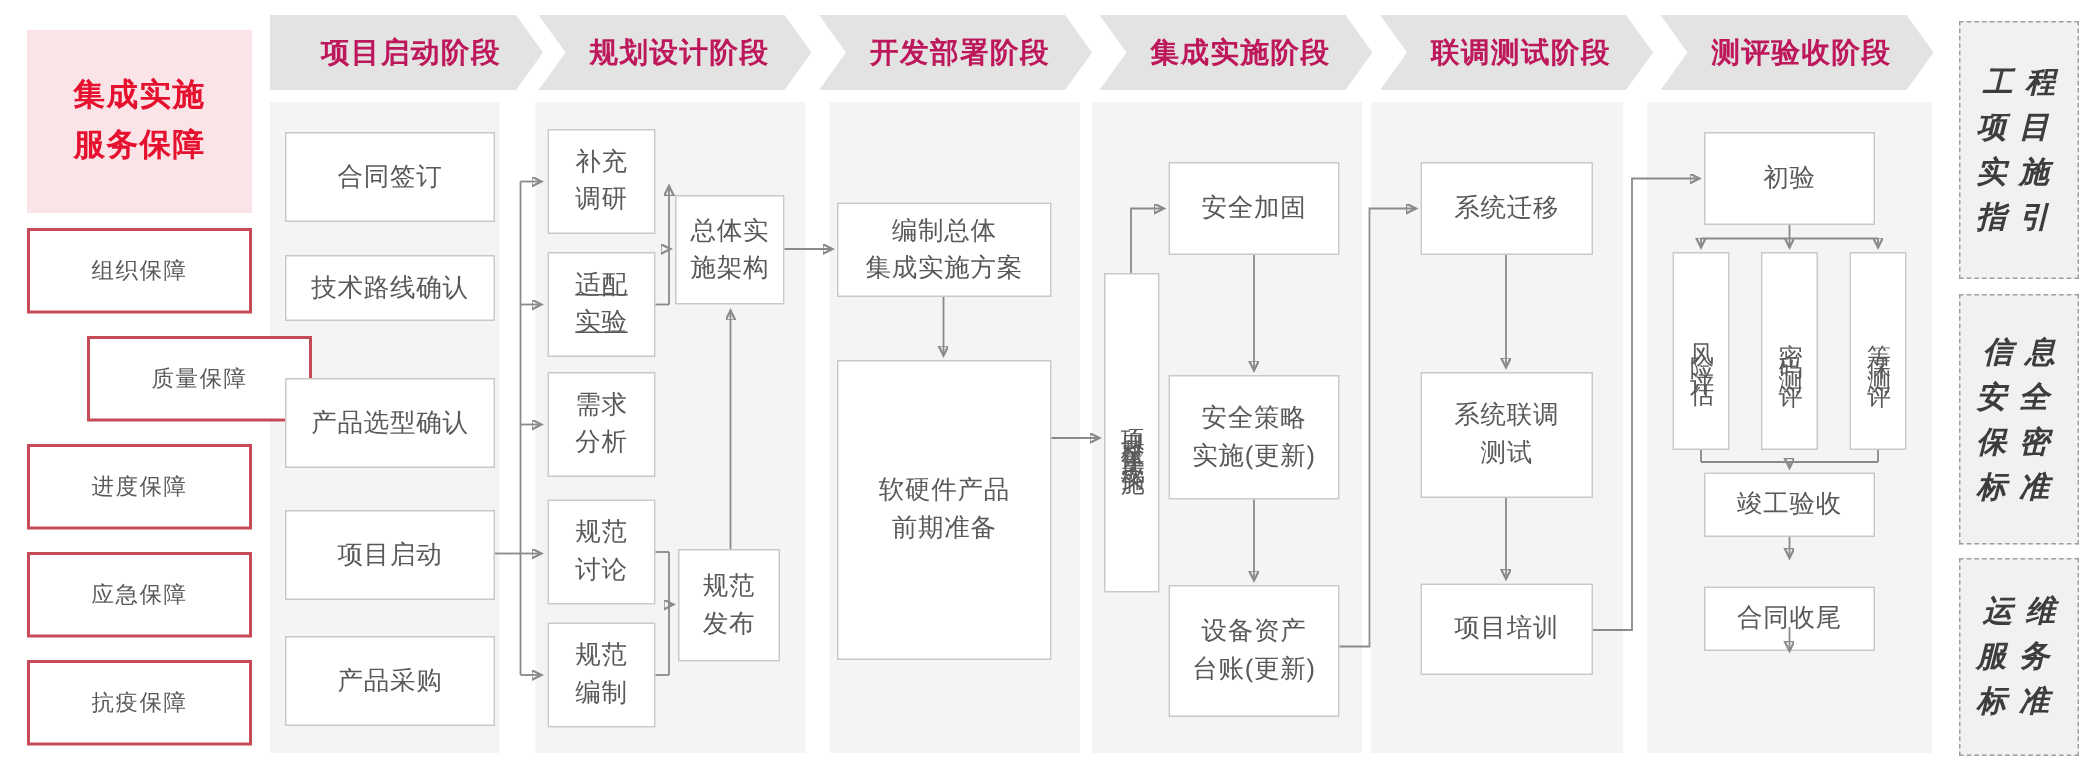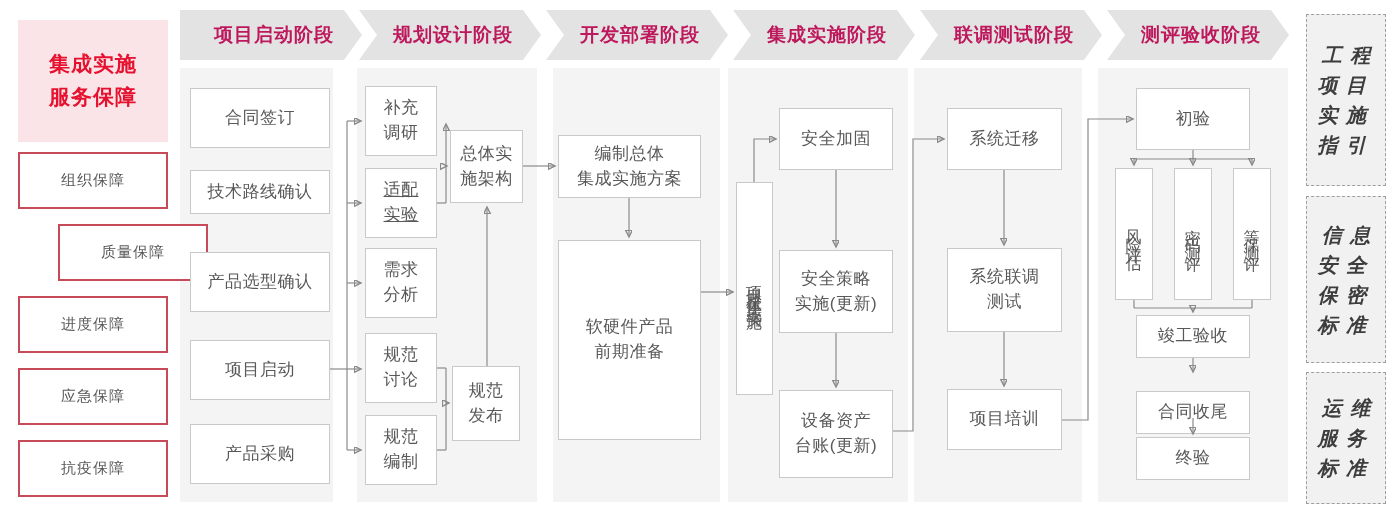--- a/index.html
+++ b/index.html
@@ -133,21 +133,20 @@
   <div class="abs node" style="left:947px;top:248px;width:115px;height:84px;">系统联调
 测试</div>
   <div class="abs node" style="left:947px;top:389px;width:115px;height:61px;">项目培训</div>
 
   <div class="abs node" style="left:1136px;top:88px;width:114px;height:62px;">初验</div>
   <div class="abs node node-v tight" style="left:1115px;top:168px;width:38px;height:132px;">风险评估</div>
   <div class="abs node node-v tight" style="left:1174px;top:168px;width:38px;height:132px;">密码测评</div>
   <div class="abs node node-v tight" style="left:1233px;top:168px;width:38px;height:132px;">等保测评</div>
   <div class="abs node" style="left:1136px;top:315px;width:114px;height:43px;">竣工验收</div>
   <div class="abs node" style="left:1136px;top:375px;width:114px;height:43px;margin-top:16px;">合同收尾</div>
-  <div class="abs node" style="left:1136px;top:437px;width:114px;height:43px;">终验</div>
 
   <div class="abs guide" style="left:1306px;top:14px;width:80px;height:172px;">工程
 项目
 实施
 指引</div>
   <div class="abs guide" style="left:1306px;top:196px;width:80px;height:167px;">信息
 安全
 保密
 标准</div>
   <div class="abs guide" style="left:1306px;top:372px;width:80px;height:132px;">运维

